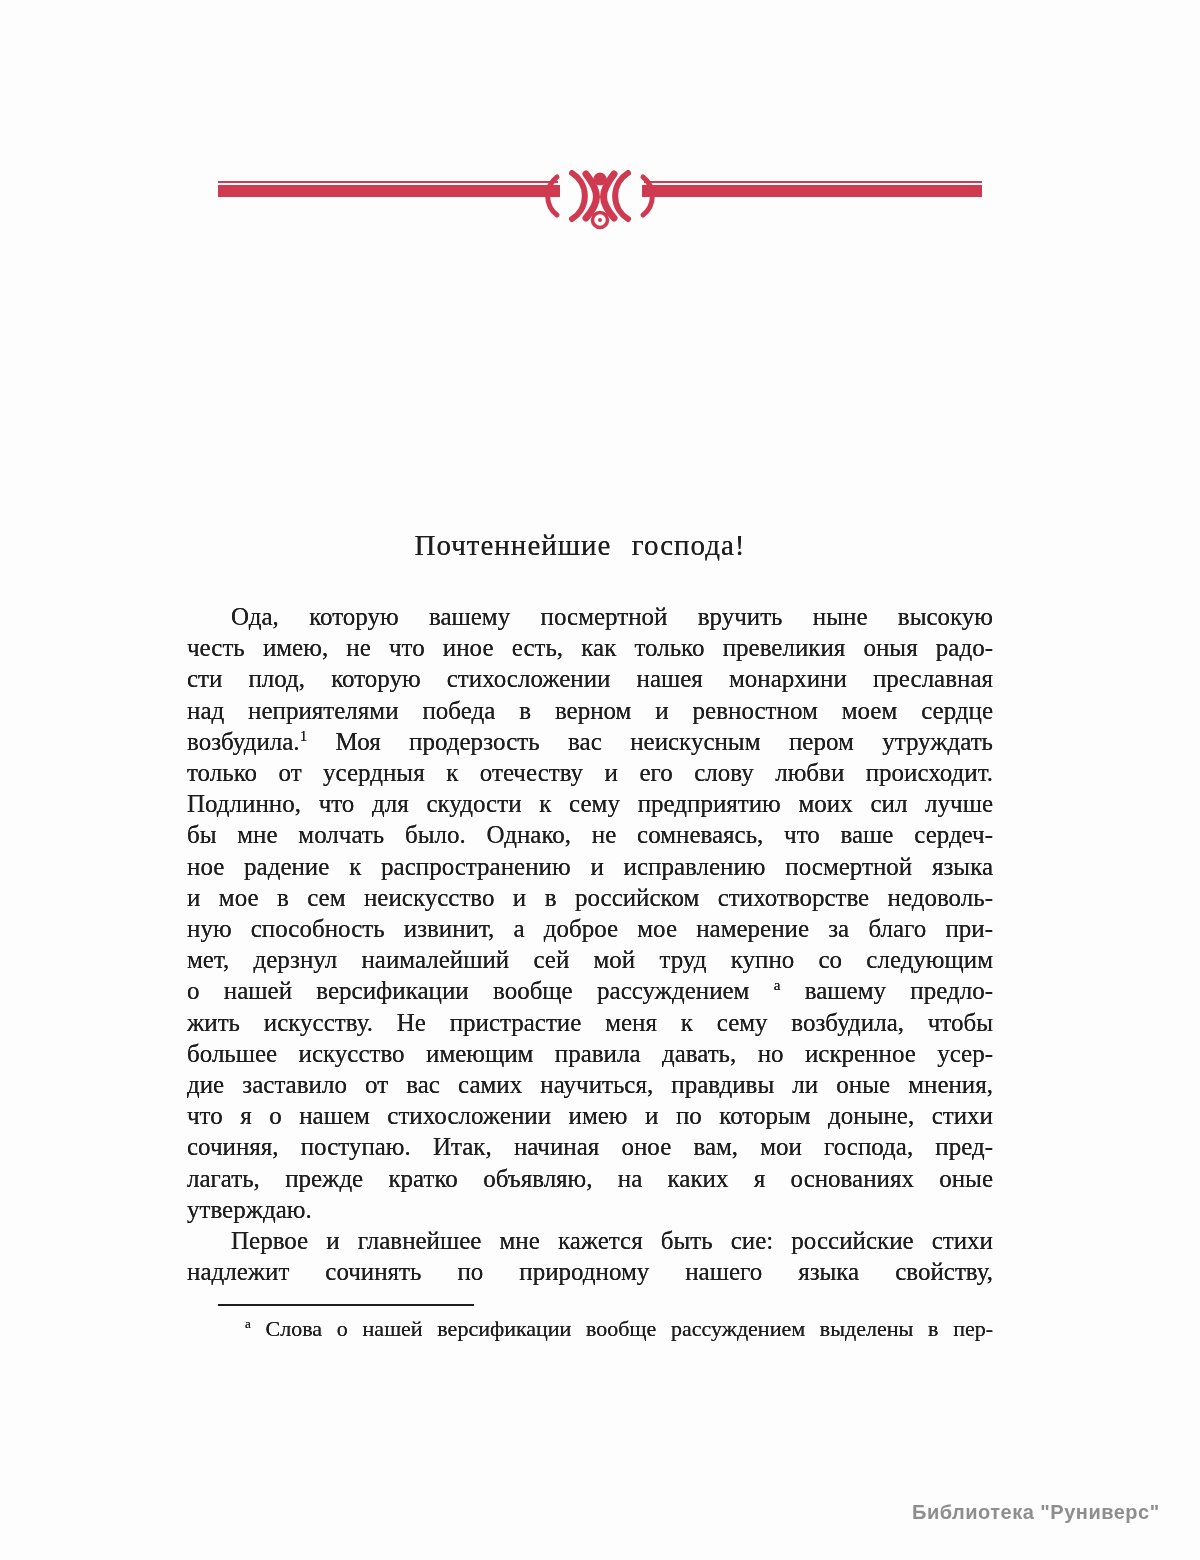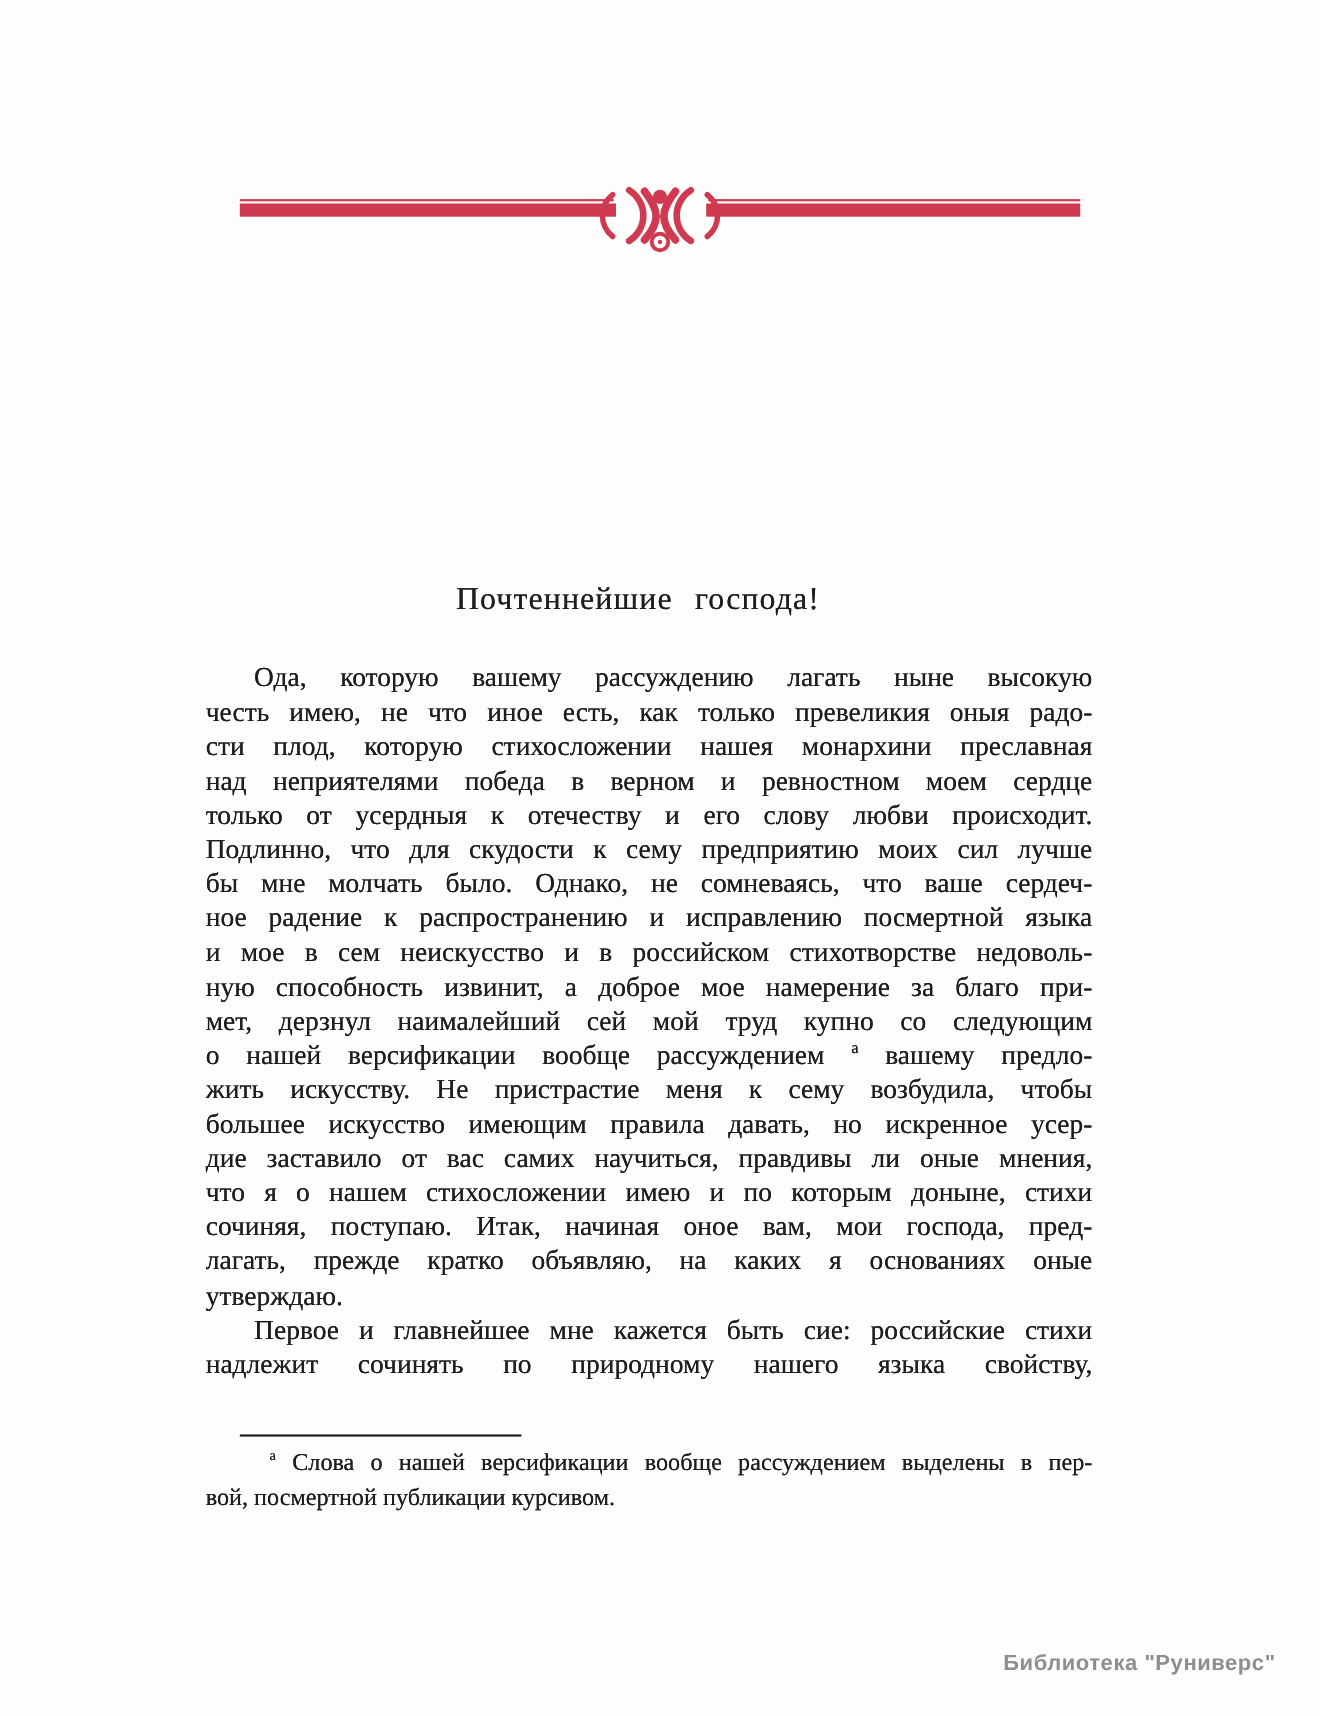--- a/index.html
+++ b/index.html
@@ -70,24 +70,25 @@
 
       <circle cx="600" cy="52" r="7.5" stroke-width="3.5"></circle>
     </g>
     <circle cx="600" cy="52" r="2" fill="#cf3a50"></circle>
   </svg>
 </div>
 
 <div class="heading">Почтеннейшие господа!</div>
 
 <div class="body-text">
-    <div class="tline indent just"><span>Ода, которую вашему рассуждению лагать ныне высокую</span></div>
+    <div class="tline indent just"><span>Ода, которую вашему посмертной вручить ныне высокую</span></div>
     <div class="tline just"><span>честь имею, не что иное есть, как только превеликия оныя радо-</span></div>
     <div class="tline just"><span>сти плод, которую стихосложении нашея монархини преславная</span></div>
     <div class="tline just"><span>над неприятелями победа в верном и ревностном моем сердце</span></div>
+    <div class="tline just"><span>возбудила.</span><sup>1</sup><span> Моя продерзость вас неискусным пером утруждать</span></div>
     <div class="tline just"><span>только от усердныя к отечеству и его слову любви происходит.</span></div>
     <div class="tline just"><span>Подлинно, что для скудости к сему предприятию моих сил лучше</span></div>
     <div class="tline just"><span>бы мне молчать было. Однако, не сомневаясь, что ваше сердеч-</span></div>
     <div class="tline just"><span>ное радение к распространению и исправлению посмертной языка</span></div>
     <div class="tline just"><span>и мое в сем неискусство и в российском стихотворстве недоволь-</span></div>
     <div class="tline just"><span>ную способность извинит, а доброе мое намерение за благо при-</span></div>
     <div class="tline just"><span>мет, дерзнул наималейший сей мой труд купно со следующим</span></div>
     <div class="tline just"><span>о нашей версификации вообще рассуждением </span><sup>а</sup><span> вашему предло-</span></div>
     <div class="tline just"><span>жить искусству. Не пристрастие меня к сему возбудила, чтобы</span></div>
     <div class="tline just"><span>большее искусство имеющим правила давать, но искренное усер-</span></div>
@@ -97,16 +98,15 @@
     <div class="tline just"><span>лагать, прежде кратко объявляю, на каких я основаниях оные</span></div>
     <div class="tline"><span>утверждаю.</span></div>
     <div class="tline indent just"><span>Первое и главнейшее мне кажется быть сие: российские стихи</span></div>
     <div class="tline just"><span>надлежит сочинять по природному нашего языка свойству,</span></div>
   </div>
 
 <div class="footnote-rule"></div>
 
 <div class="footnote">
     <div class="tline indent just"><sup>а</sup><span> </span><span class="it">Слова</span><span> о нашей версификации вообще рассуждением </span><span class="it">выделены в пер-</span></div>
-    <div class="tline"><span class="it">вой, посмертной публикации курсивом.</span></div>
   </div>
 
 <div class="watermark">Библиотека "Руниверс"</div>
 
 </body></html>

